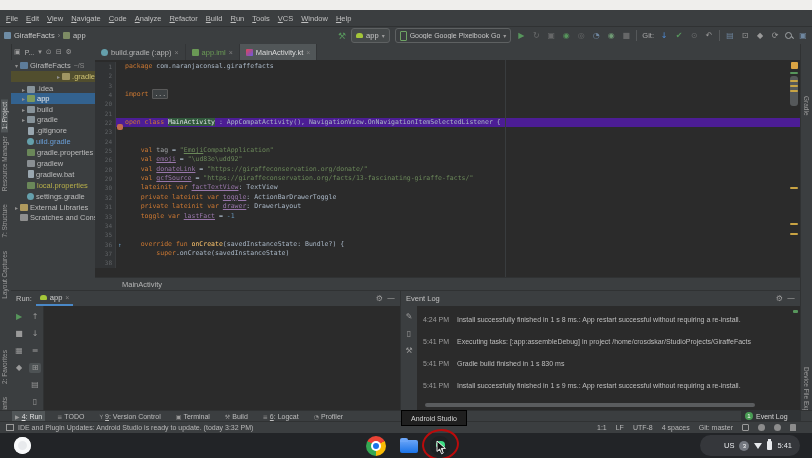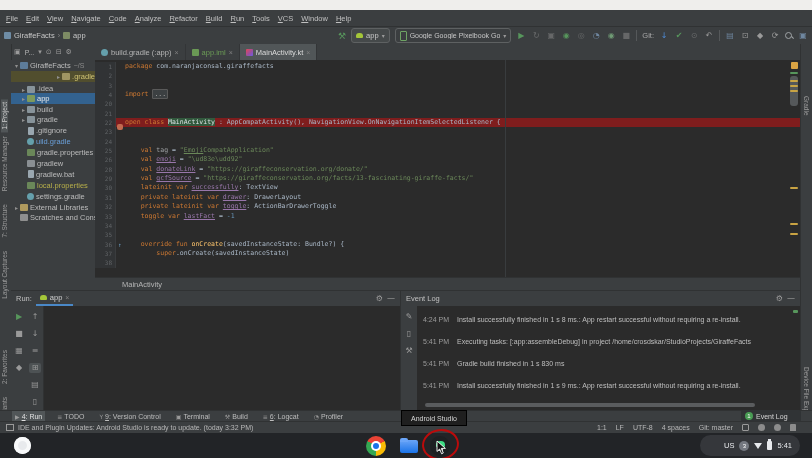--- a/index.html
+++ b/index.html
@@ -80,21 +80,21 @@
   .trow.excluded{background:#514e2e;}
   .trow.excluded .lbl{color:#cdc172;}
   .lbl-blue{color:#6a9fd8;}
   .lbl-yellow{color:#b6ae4a;}
   .textra{color:#8a8a8a;margin-left:3px;font-size:7px;}
 
   
   .editor{left:95px;top:60px;width:705px;height:217px;background:#2b2b2b;overflow:hidden;}
   .line{position:relative;display:flex;height:9.35px;line-height:9.35px;
         font-family:"DejaVu Sans Mono",monospace;font-size:6.5px;white-space:pre;}
-  .line.caret{background:#7f1d1d;align-items:center;}
+  .line.caret{background:#4c1d95;align-items:center;}
   .ln{width:17px;flex:0 0 auto;text-align:right;color:#606366;background:#313335;border-right:1px solid #3a3c3e;
       padding-right:3px;font-size:6px;}
   .line.caret .ln{background:#313335;}
   .gic{width:9px;flex:0 0 auto;position:relative;}
   .gic.cls::before{content:"";position:absolute;left:1px;top:1.5px;width:6px;height:6px;border-radius:2px;background:#c26a4f;}
   .gic.ovr::before{content:"↑";position:absolute;left:2px;top:0;font-size:6px;color:#6897bb;}
   .tok.k{color:#cc7832;}
   .tok.s,.tok.su{color:#6a8759;}
   .tok.su{text-decoration:underline;}
   .tok.f{color:#9876aa;text-decoration:underline;}
@@ -374,23 +374,23 @@
       <div class="line"><span class="ln">4</span><span class="gic "></span><span class="codetxt"><span class="tok k">import </span><span class="tok fold">...</span></span></div>
       <div class="line"><span class="ln">20</span><span class="gic "></span><span class="codetxt"></span></div>
       <div class="line"><span class="ln">21</span><span class="gic "></span><span class="codetxt"></span></div>
       <div class="line caret"><span class="ln">22</span><span class="gic cls"></span><span class="codetxt"><span class="tok k">open class </span><span class="tok hl">MainActivity</span><span class="tok p"> : AppCompatActivity(), NavigationView.OnNavigationItemSelectedListener {</span></span></div>
       <div class="line"><span class="ln">23</span><span class="gic "></span><span class="codetxt"></span></div>
       <div class="line"><span class="ln">24</span><span class="gic "></span><span class="codetxt"></span></div>
       <div class="line"><span class="ln">25</span><span class="gic "></span><span class="codetxt"><span class="tok p">    </span><span class="tok k">val </span><span class="tok g">tag</span><span class="tok p"> = </span><span class="tok s">"</span><span class="tok su">Emoji</span><span class="tok s">CompatApplication"</span></span></div>
       <div class="line"><span class="ln">26</span><span class="gic "></span><span class="codetxt"><span class="tok p">    </span><span class="tok k">val </span><span class="tok f">emoji</span><span class="tok p"> = </span><span class="tok s">"\ud83e\udd92"</span></span></div>
       <div class="line"><span class="ln">28</span><span class="gic "></span><span class="codetxt"><span class="tok p">    </span><span class="tok k">val </span><span class="tok f">donateLink</span><span class="tok p"> = </span><span class="tok s">"https://giraffeconservation.org/donate/"</span></span></div>
       <div class="line"><span class="ln">29</span><span class="gic "></span><span class="codetxt"><span class="tok p">    </span><span class="tok k">val </span><span class="tok f">gcfSource</span><span class="tok p"> = </span><span class="tok s">"https://giraffeconservation.org/facts/13-fascinating-giraffe-facts/"</span></span></div>
-      <div class="line"><span class="ln">30</span><span class="gic "></span><span class="codetxt"><span class="tok p">    </span><span class="tok k">lateinit var </span><span class="tok f">successfully</span><span class="tok p">: TextView</span></span></div>
+      <div class="line"><span class="ln">30</span><span class="gic "></span><span class="codetxt"><span class="tok p">    </span><span class="tok k">lateinit var </span><span class="tok f">factTextView</span><span class="tok p">: TextView</span></span></div>
+      <div class="line"><span class="ln">32</span><span class="gic "></span><span class="codetxt"><span class="tok p">    </span><span class="tok k">private lateinit var </span><span class="tok f">toggle</span><span class="tok p">: ActionBarDrawerToggle</span></span></div>
       <div class="line"><span class="ln">31</span><span class="gic "></span><span class="codetxt"><span class="tok p">    </span><span class="tok k">private lateinit var </span><span class="tok f">drawer</span><span class="tok p">: DrawerLayout</span></span></div>
-      <div class="line"><span class="ln">32</span><span class="gic "></span><span class="codetxt"><span class="tok p">    </span><span class="tok k">private lateinit var </span><span class="tok f">toggle</span><span class="tok p">: ActionBarDrawerToggle</span></span></div>
       <div class="line"><span class="ln">33</span><span class="gic "></span><span class="codetxt"><span class="tok p">    </span><span class="tok k">toggle var </span><span class="tok f">lastFact</span><span class="tok p"> = </span><span class="tok n">-1</span></span></div>
       <div class="line"><span class="ln">34</span><span class="gic "></span><span class="codetxt"></span></div>
       <div class="line"><span class="ln">35</span><span class="gic "></span><span class="codetxt"></span></div>
       <div class="line"><span class="ln">36</span><span class="gic ovr"></span><span class="codetxt"><span class="tok p">    </span><span class="tok k">override fun </span><span class="tok fn">onCreate</span><span class="tok p">(savedInstanceState: Bundle?) {</span></span></div>
       <div class="line"><span class="ln">37</span><span class="gic "></span><span class="codetxt"><span class="tok p">        </span><span class="tok k">super</span><span class="tok p">.onCreate(savedInstanceState)</span></span></div>
       <div class="line"><span class="ln">38</span><span class="gic "></span><span class="codetxt"></span></div>
     </div>
   <div class="abs margin-guide"></div>
   <div class="abs markerbar">
     <div class="mk" style="left:3px;top:2px;width:7px;height:7px;background:#d9a343;"></div>

